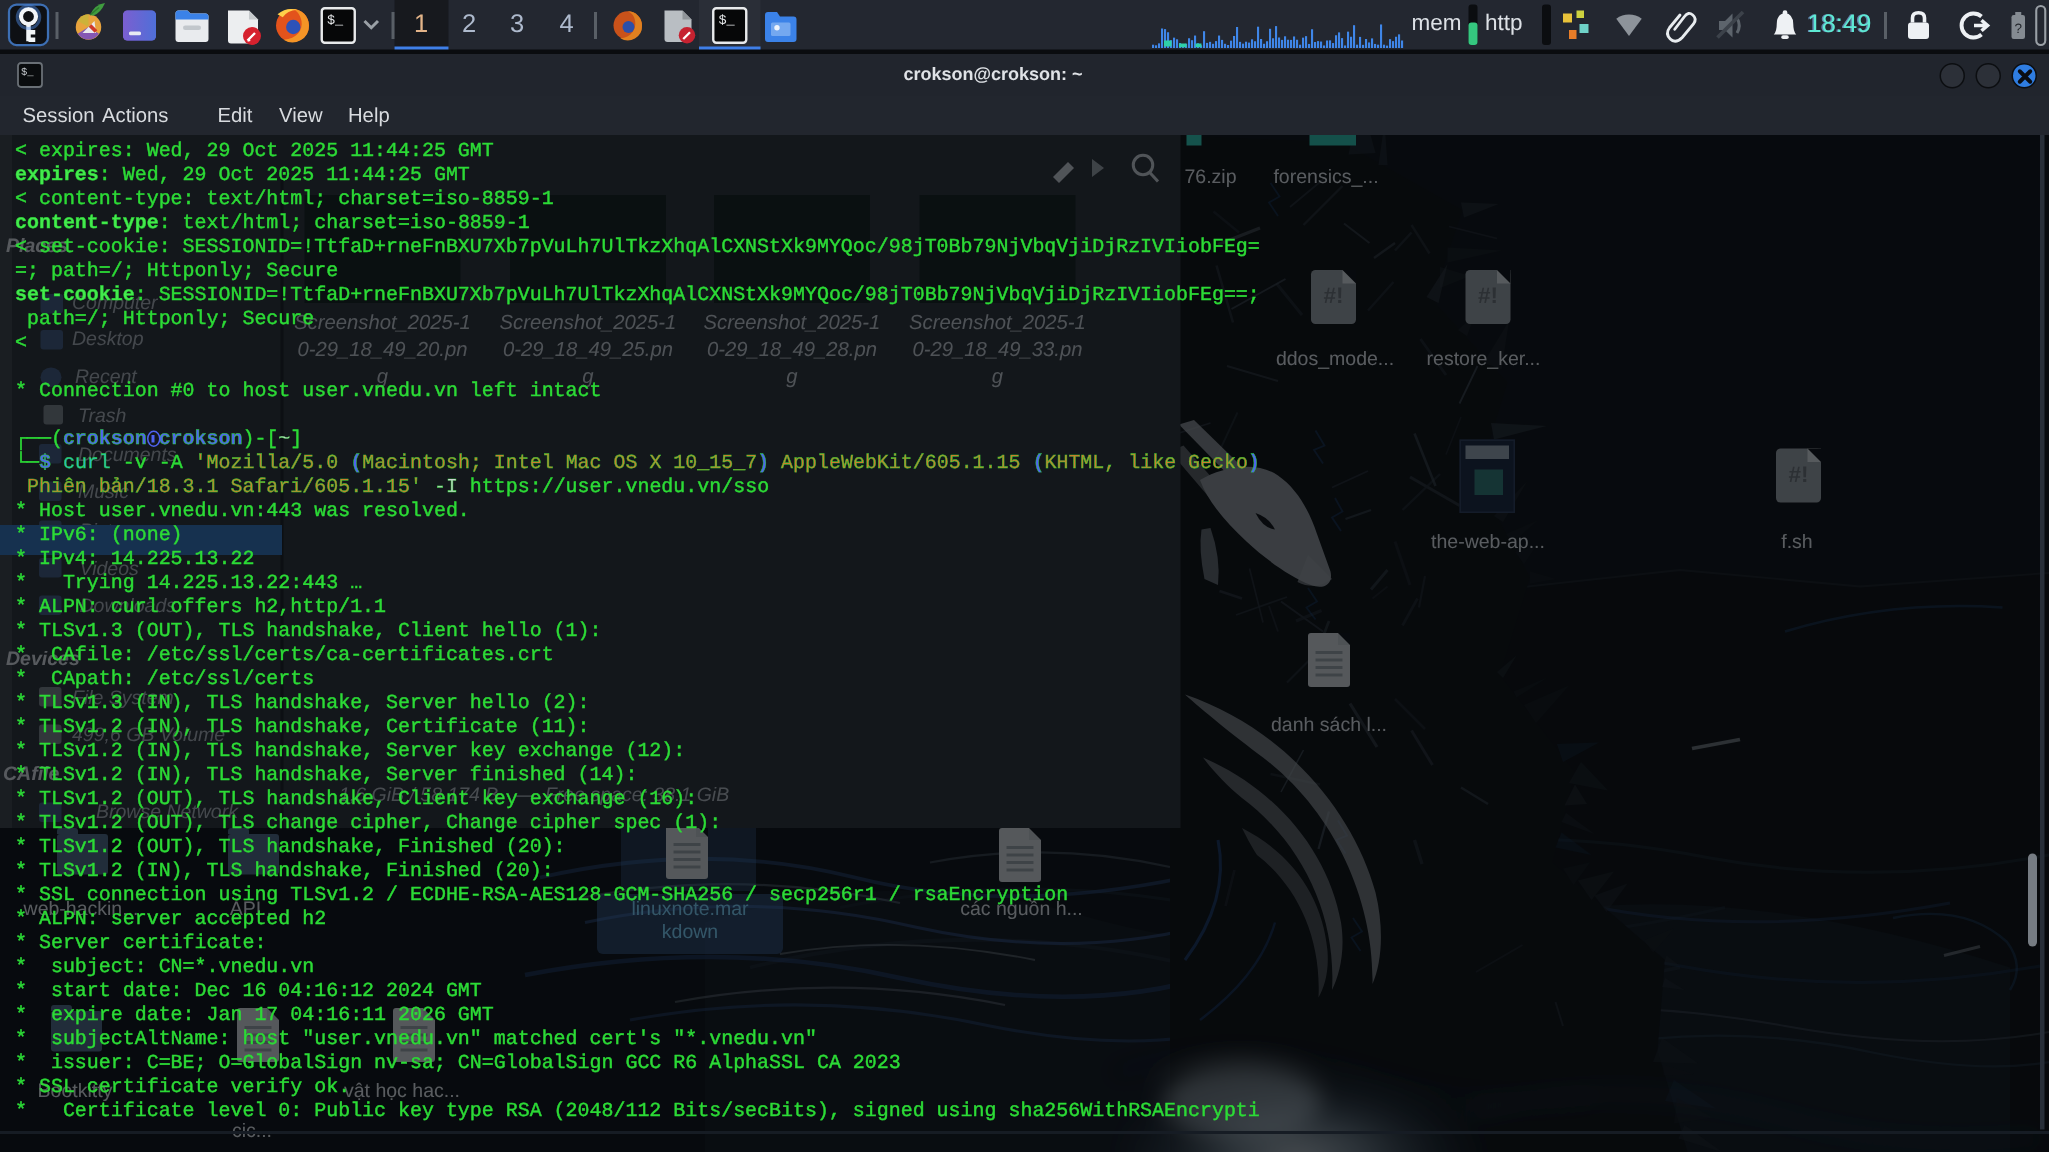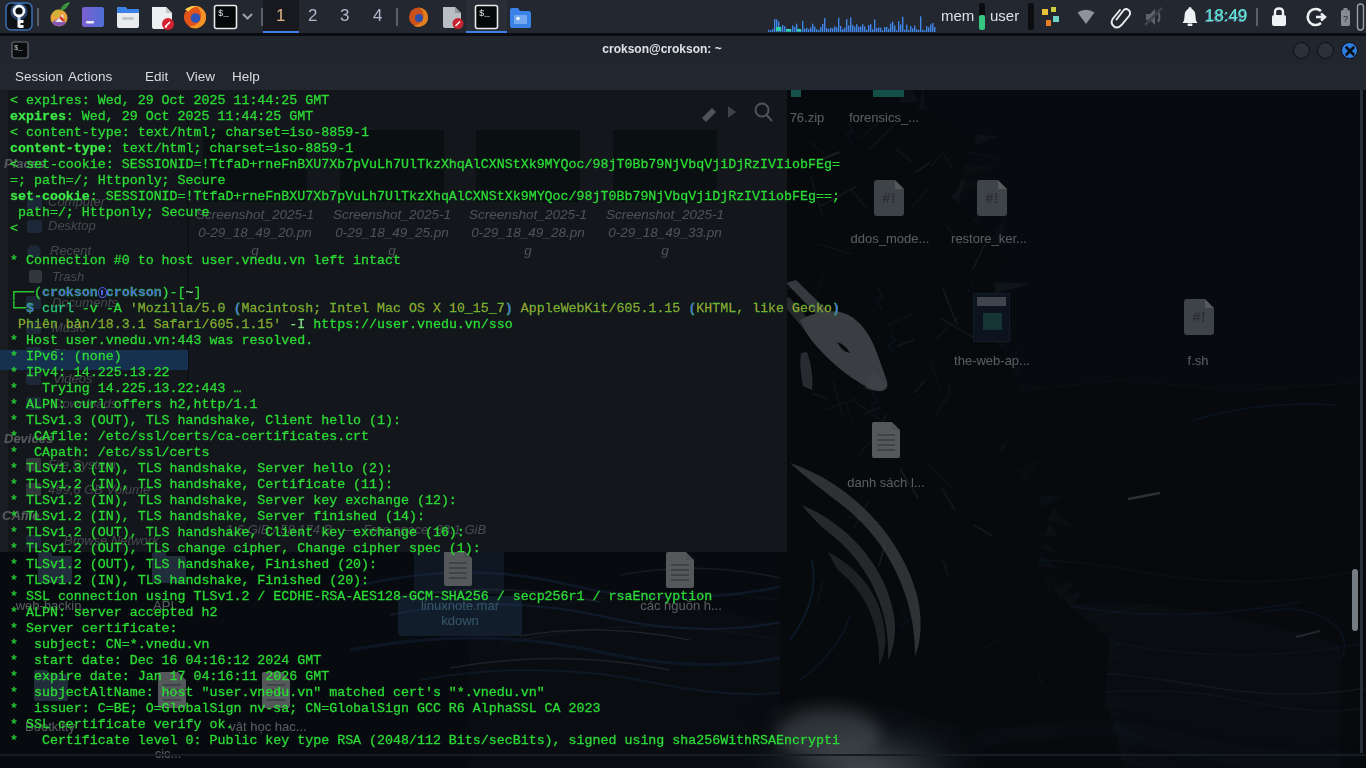--- a/index.html
+++ b/index.html
@@ -368,21 +368,21 @@
   <div class="psep" style="left:261px;"></div>
   <div class="psep" style="left:396px;"></div>
   <div class="psep" style="left:1256px;"></div>
   <div class="wsnum" style="left:276px;color:#e3b489;">1</div>
   <div class="wsnum" style="left:308px;">2</div>
   <div class="wsnum" style="left:340px;">3</div>
   <div class="wsnum" style="left:373px;">4</div>
   <div class="ul" style="left:263px;width:36px;"></div>
   <div class="ul" style="left:466px;width:41px;"></div>
   <div class="abs" style="left:941px;top:7px;color:#dde1e6;font-size:15px;">mem</div>
-  <div class="abs" style="left:990px;top:7px;color:#dde1e6;font-size:15px;">user</div>
+  <div class="abs" style="left:990px;top:7px;color:#dde1e6;font-size:15px;">http</div>
   <div class="abs" style="left:979px;top:3px;width:6px;height:27px;background:#0b0d10;border-radius:2px;">
     <div class="abs" style="left:0;bottom:0;width:6px;height:15px;background:#35c77f;border-radius:2px;"></div>
   </div>
   <div class="abs" style="left:1028px;top:3px;width:6px;height:27px;background:#0b0d10;border-radius:2px;"></div>
   <div class="abs" style="left:1205px;top:6px;font-size:17px;color:#5eead4;text-shadow:-1px 0.5px 0 rgba(125,176,228,0.7);">18:49</div>
   <svg class="abs" style="left:0;top:0;" width="1366" height="36" viewBox="0 0 1366 36">
 
     <rect x="6" y="3" width="26" height="27" rx="5" fill="#0e1014" stroke="#3d6fb4" stroke-width="1.5"></rect>
     <g filter="none" stroke="#f2f5f8" fill="none">
       <circle cx="19" cy="11" r="5" stroke-width="2.8"></circle>

